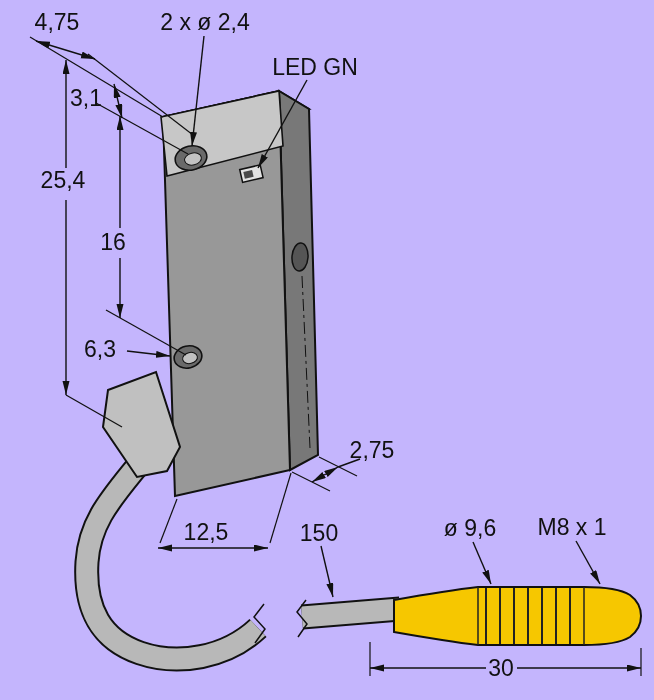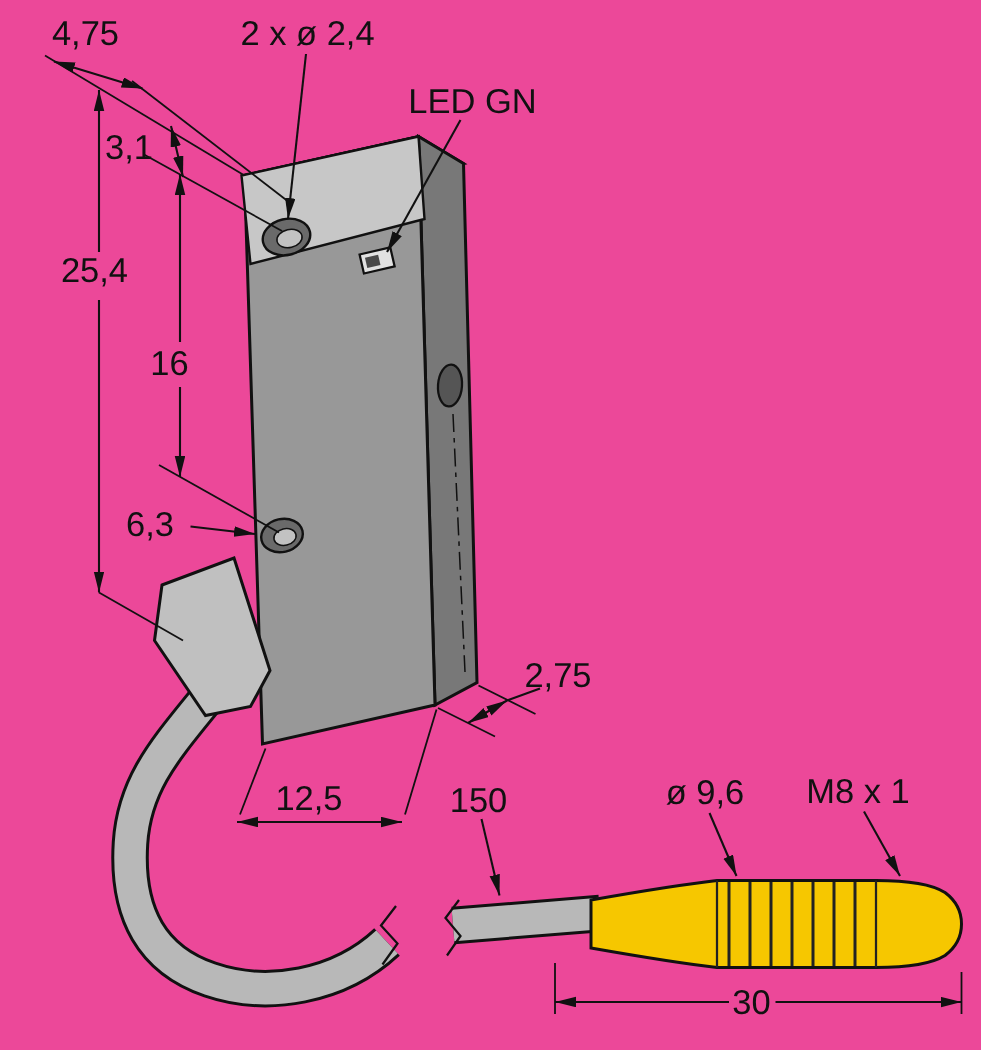--- a/index.html
+++ b/index.html
@@ -1,17 +1,17 @@
 <!DOCTYPE html>
 <html><head>
 <meta charset="utf-8">
 <title>Technical Drawing</title>
 <style>
   html,body{margin:0;padding:0;background:#ffffff;}
-  .canvas{position:relative;width:654px;height:700px;background:#ec4899;overflow:hidden;}
+  .canvas{position:relative;width:654px;height:700px;background:#c4b5fd;overflow:hidden;}
   svg text{
     font-family:"Liberation Sans","DejaVu Sans",sans-serif;
     font-size:23px;
     fill:#111111;
   }
   .dimline{stroke:#111111;stroke-width:1.4;fill:none;}
   .extline{stroke:#111111;stroke-width:1.2;fill:none;}
   .bodyline{stroke:#111111;stroke-width:2;}
 </style>
 </head>

